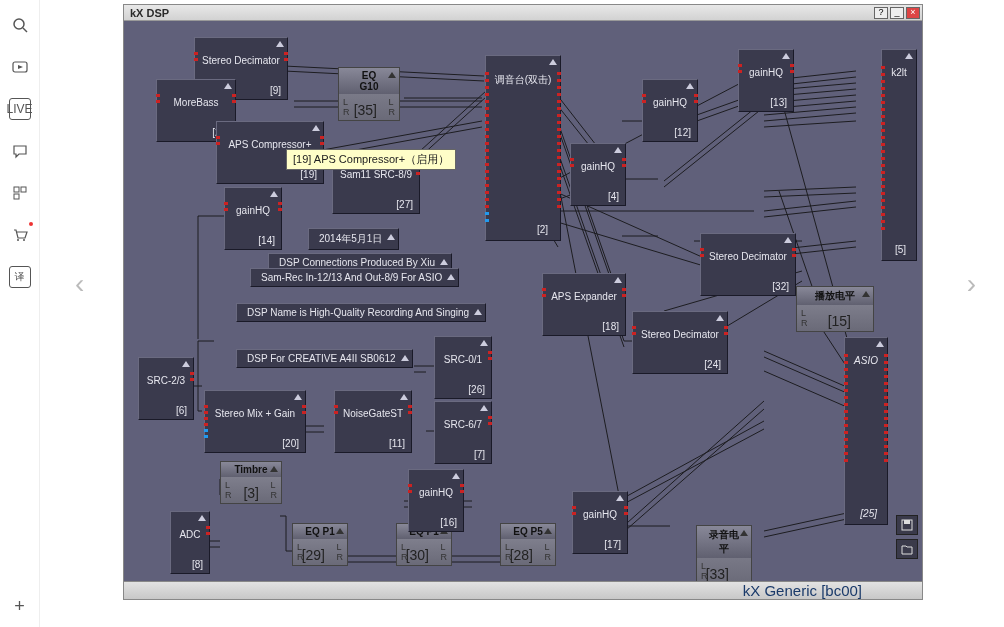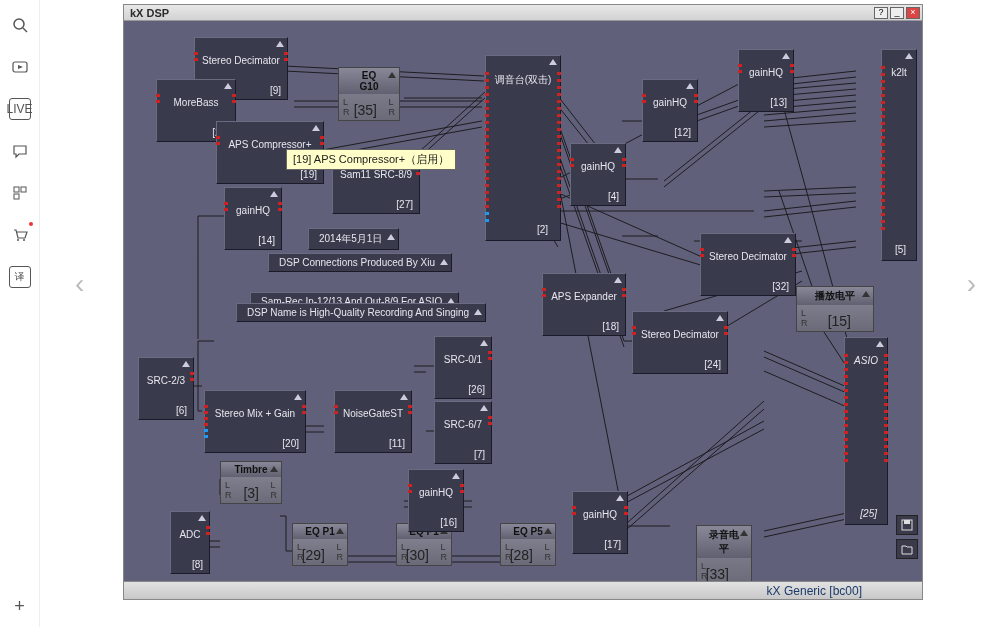--- a/index.html
+++ b/index.html
@@ -65,21 +65,21 @@
 .canvas {
   position: relative;
   background: #60607a;
   width: 100%; height: 560px;
   overflow: hidden;
 }
 .footer {
   height: 18px; background: linear-gradient(#e2e2e2,#c8c8c8);
   border-top: 1px solid #888;
   display:flex; align-items:center; justify-content:flex-end;
-  padding: 0 60px 0 8px; font-size:12px; color:#1a3a6a;
+  padding: 0 60px 0 8px; font-size:15px; color:#1a3a6a;
 }
 .footer-btns { position:absolute; right:4px; bottom:22px; }
 .footer-btns .fbtn {
   width:22px; height:20px; background:#3a3a4a; border:1px solid #222;
   margin-top:4px; display:flex; align-items:center; justify-content:center;
   color:#ddd;
 }
 .node {
   position: absolute;
   background: #3a3a4d;
@@ -397,22 +397,23 @@
           <div class="port"></div>
         </div>
       <div class="ports-r">
           <div class="port"></div>
           <div class="port"></div>
         </div>
     </div>
 
     <div class="label-node" style="left:184px;top:207px;"><span>2014年5月1日</span><span class="tri"></span></div>
     <div class="label-node" style="left:144px;top:232px;"><span>DSP Connections Produced By Xiu</span><span class="tri"></span></div>
-    <div class="label-node" style="left:126px;top:271px;"><span>Sam-Rec In-12/13 And Out-8/9 For ASIO</span><span class="tri"></span></div>
+    <div class="label-node" style="left:126px;top:247px;"><span>Sam-Rec In-12/13 And Out-8/9 For ASIO</span><span class="tri"></span></div>
     <div class="label-node" style="left:112px;top:282px;"><span>DSP Name is High-Quality Recording And Singing</span><span class="tri"></span></div>
+    <div class="label-node" style="left:112px;top:328px;"><span>DSP For CREATIVE A4II SB0612</span><span class="tri"></span></div>
 
 
     <div class="node" style="left:14px;top:336px;width:56px;">
       <div class="hdr">
           <span>SRC-2/3</span>
           <span class="tri"></span>
         </div>
       <div class="id">[6]</div>
       <div class="ports-r">
           <div class="port"></div>

